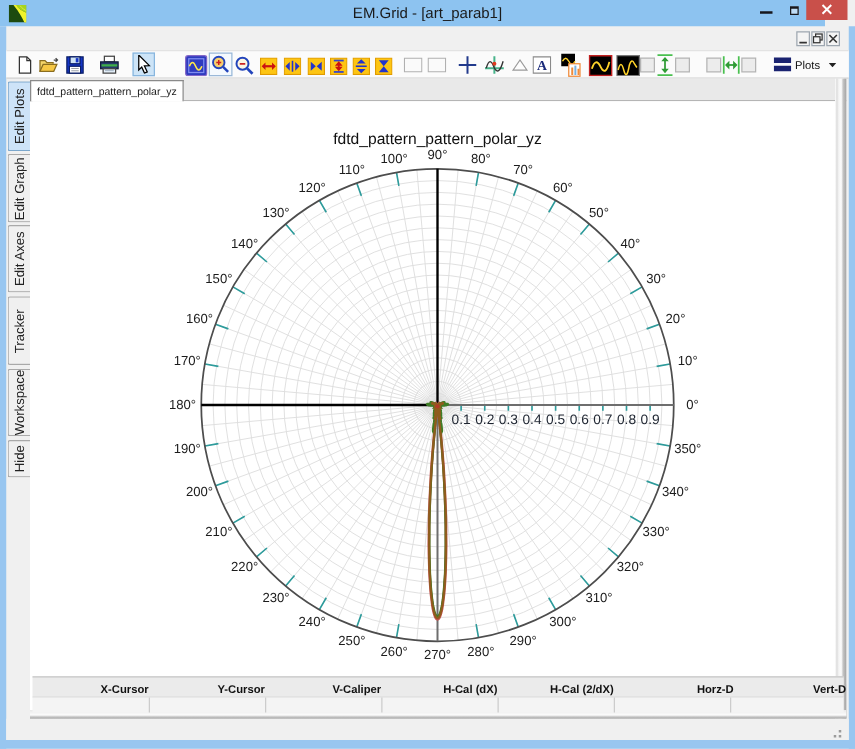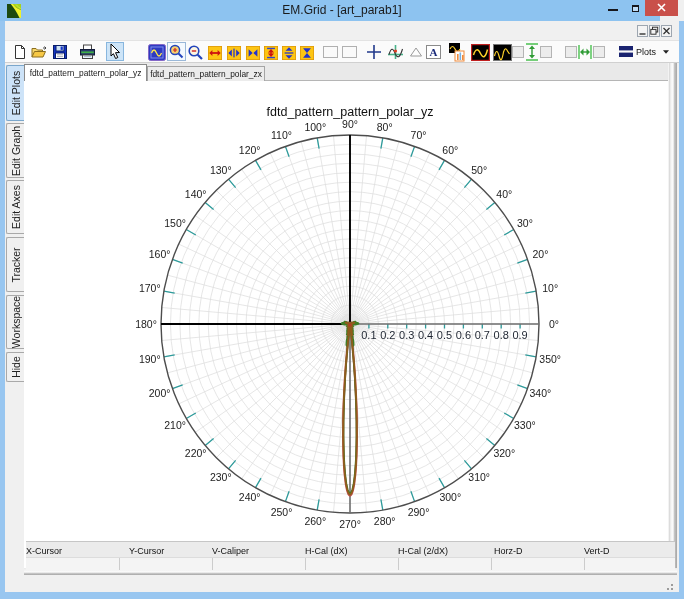--- a/index.html
+++ b/index.html
@@ -22,21 +22,21 @@
 #sidebar{position:absolute;left:6px;top:63px;width:19px;height:512px}
 .vtab{position:absolute;left:0;width:18px;background:#f0f0f0;border:1px solid #a9a9a9;border-right:none;border-radius:2px 0 0 2px;color:#222;font-size:10.5px}
 .vtab span{position:absolute;left:50%;top:50%;transform:translate(-50%,-50%) rotate(-90deg);white-space:nowrap}
 .vtab.sel{background:#cde3f8;border-color:#7ba7cc;width:19px}
 #mdi{position:absolute;left:24px;top:63px;width:653px;height:512px;background:#fff;border-right:2px solid #b9b9b9;border-bottom:2px solid #b9b9b9}
 #tabbar{position:absolute;left:24px;top:63px;width:653px;height:18px;background:#e9e9e9;border-bottom:1px solid #b5b5b5}
 #tab1{position:absolute;left:24px;top:64px;width:123px;height:17px;background:#fff;border:1px solid #8a8a8a;border-bottom:none;font-size:8.4px;overflow:hidden;white-space:nowrap;color:#1a1a1a;text-align:center;line-height:16px;z-index:3}
 #tab2{position:absolute;left:147px;top:66px;width:118px;height:15px;background:#ececec;border:1px solid #a5a5a5;border-bottom:none;font-size:8.4px;overflow:hidden;white-space:nowrap;color:#1a1a1a;text-align:center;line-height:14px}
 #plotarea{position:absolute;left:26px;top:81px;width:651px;height:466px;background:#fff}
 #statusbar{position:absolute;left:26px;top:541px;width:649px;height:16px;background:#ebebeb;border-top:1px solid #c6c6c6}
-.slab{position:absolute;top:4px;font-size:9px;font-weight:normal;color:#111;text-align:left;width:93px}
+.slab{position:absolute;top:4px;font-size:9px;font-weight:bold;color:#111;text-align:right;width:93px}
 #cellrow{position:absolute;left:26px;top:557px;width:649px;height:13px;background:#f4f4f4;border-top:1px solid #dcdcdc}
 .cellsep{position:absolute;top:558px;width:1px;height:12px;background:#cccccc}
 #bottomstrip{position:absolute;left:5px;top:575px;width:674px;height:17px;background:#f0f0f0}
 #grip{position:absolute;left:664px;top:581px;width:10px;height:10px}
 svg{display:block}
 #closebtn svg{margin:3.5px auto 0}
 #plot{position:absolute;left:26px;top:81px}
 </style></head><body>
 <div id="win">
  <div id="titlebar">
@@ -226,21 +226,20 @@
       </div>
   <div class="vtab" style="top:232px;height:54px">
         <span>Workspace</span>
       </div>
   <div class="vtab" style="top:289px;height:30px">
         <span>Hide</span>
       </div>
  </div>
  <div id="mdi"></div>
  <div id="tabbar"></div>
- <div id="tab2">fdtd_pattern_pattern_polar_zx</div>
  <div id="tab1">fdtd_pattern_pattern_polar_yz</div>
  <div id="plotarea"></div>
     <div style="position:absolute;left:668px;top:63px;width:9px;height:512px;background:linear-gradient(to right,#ffffff 0px,#dcdcdc 1.5px,#f4f4f4 3px,#fcfcfc 5px,#c4c4c4 6.5px,#a5a5a5 9px)"></div>
     <div style="position:absolute;left:24px;top:568px;width:653px;height:7px;background:linear-gradient(to bottom,#e9e9e9 0px,#f2f2f2 2px,#fcfcfc 4px,#c4c4c4 5.5px,#a5a5a5 7px)"></div>
  <svg id="plot" width="651" height="466" viewBox="0 0 651 466">
 <g stroke="#dedede" stroke-width="0.75" fill="none">
 <path d="M324.0,243.0L513.0,243.0M324.0,243.0L512.3,226.5M324.0,243.0L510.1,210.2M324.0,243.0L506.6,194.1M324.0,243.0L501.6,178.4M324.0,243.0L495.3,163.1M324.0,243.0L487.7,148.5M324.0,243.0L478.8,134.6M324.0,243.0L468.8,121.5M324.0,243.0L457.6,109.4M324.0,243.0L445.5,98.2M324.0,243.0L432.4,88.2M324.0,243.0L418.5,79.3M324.0,243.0L403.9,71.7M324.0,243.0L388.6,65.4M324.0,243.0L372.9,60.4M324.0,243.0L356.8,56.9M324.0,243.0L340.5,54.7M324.0,243.0L324.0,54.0M324.0,243.0L307.5,54.7M324.0,243.0L291.2,56.9M324.0,243.0L275.1,60.4M324.0,243.0L259.4,65.4M324.0,243.0L244.1,71.7M324.0,243.0L229.5,79.3M324.0,243.0L215.6,88.2M324.0,243.0L202.5,98.2M324.0,243.0L190.4,109.4M324.0,243.0L179.2,121.5M324.0,243.0L169.2,134.6M324.0,243.0L160.3,148.5M324.0,243.0L152.7,163.1M324.0,243.0L146.4,178.4M324.0,243.0L141.4,194.1M324.0,243.0L137.9,210.2M324.0,243.0L135.7,226.5M324.0,243.0L135.0,243.0M324.0,243.0L135.7,259.5M324.0,243.0L137.9,275.8M324.0,243.0L141.4,291.9M324.0,243.0L146.4,307.6M324.0,243.0L152.7,322.9M324.0,243.0L160.3,337.5M324.0,243.0L169.2,351.4M324.0,243.0L179.2,364.5M324.0,243.0L190.4,376.6M324.0,243.0L202.5,387.8M324.0,243.0L215.6,397.8M324.0,243.0L229.5,406.7M324.0,243.0L244.1,414.3M324.0,243.0L259.4,420.6M324.0,243.0L275.1,425.6M324.0,243.0L291.2,429.1M324.0,243.0L307.5,431.3M324.0,243.0L324.0,432.0M324.0,243.0L340.5,431.3M324.0,243.0L356.8,429.1M324.0,243.0L372.9,425.6M324.0,243.0L388.6,420.6M324.0,243.0L403.9,414.3M324.0,243.0L418.5,406.7M324.0,243.0L432.4,397.8M324.0,243.0L445.5,387.8M324.0,243.0L457.6,376.6M324.0,243.0L468.8,364.5M324.0,243.0L478.8,351.4M324.0,243.0L487.7,337.5M324.0,243.0L495.3,322.9M324.0,243.0L501.6,307.6M324.0,243.0L506.6,291.9M324.0,243.0L510.1,275.8M324.0,243.0L512.3,259.5"></path>
 <circle cx="324.0" cy="243.0" r="9.45"></circle>
         <circle cx="324.0" cy="243.0" r="18.90"></circle>
         <circle cx="324.0" cy="243.0" r="28.35"></circle>
@@ -322,21 +321,21 @@
 <text x="324.0" y="34.5" font-family="'Liberation Sans',sans-serif" font-size="12.5px" fill="#101010" text-anchor="middle">fdtd_pattern_pattern_polar_yz</text>
 <g fill="none">
 <path d="M324.7,243.0 L324.8,243.0 L324.9,243.0 L325.0,242.9 L325.2,242.9 L325.4,242.9 L325.7,242.8 L326.0,242.8 L326.4,242.7 L326.8,242.6 L327.1,242.4 L327.5,242.3 L327.9,242.2 L328.3,242.0 L328.6,241.9 L328.9,241.7 L329.0,241.6 L329.1,241.4 L328.9,241.3 L328.7,241.3 L328.3,241.3 L327.9,241.4 L327.3,241.6 L326.7,241.8 L326.1,242.0 L325.4,242.3 L324.8,242.6 L324.2,242.9 L324.3,242.8 L324.7,242.6 L325.0,242.4 L325.2,242.2 L325.3,242.1 L325.2,242.2 L325.0,242.2 L324.8,242.4 L324.6,242.5 L324.4,242.7 L324.2,242.8 L324.0,243.0 L324.1,242.9 L324.2,242.8 L324.3,242.8 L324.3,242.7 L324.2,242.8 L324.1,242.8 L324.1,242.9 L324.0,242.9 L324.0,243.0 L324.0,242.9 L324.1,242.9 L324.0,242.9 L324.0,243.0 L324.0,242.9 L323.9,242.9 L324.0,242.9 L324.0,243.0 L324.0,242.9 L323.9,242.9 L323.9,242.8 L323.8,242.8 L323.7,242.7 L323.7,242.8 L323.8,242.8 L323.9,242.9 L324.0,243.0 L323.8,242.8 L323.6,242.7 L323.4,242.5 L323.2,242.4 L323.0,242.2 L322.8,242.2 L322.7,242.1 L322.8,242.2 L323.0,242.4 L323.3,242.6 L323.7,242.8 L323.8,242.9 L323.2,242.6 L322.6,242.3 L321.9,242.0 L321.3,241.8 L320.7,241.6 L320.1,241.4 L319.7,241.3 L319.3,241.3 L319.1,241.3 L318.9,241.4 L319.0,241.6 L319.1,241.7 L319.4,241.9 L319.7,242.0 L320.1,242.2 L320.5,242.3 L320.9,242.4 L321.2,242.6 L321.6,242.7 L322.0,242.8 L322.3,242.8 L322.6,242.9 L322.8,242.9 L323.0,242.9 L323.1,243.0 L323.2,243.0 L323.3,243.0 L323.2,243.0 L323.1,243.1 L323.0,243.1 L322.9,243.1 L322.7,243.2 L322.6,243.2 L322.5,243.2 L322.3,243.3 L322.2,243.3 L322.1,243.4 L322.0,243.5 L321.9,243.5 L321.8,243.6 L321.8,243.7 L321.9,243.7 L321.9,243.8 L322.1,243.7 L322.2,243.7 L322.4,243.7 L322.6,243.6 L322.9,243.5 L323.2,243.4 L323.5,243.2 L323.9,243.1 L323.8,243.1 L323.4,243.3 L323.1,243.5 L322.8,243.7 L322.6,243.9 L322.4,244.1 L322.4,244.2 L322.5,244.1 L322.8,244.0 L323.1,243.7 L323.5,243.4 L324.0,243.0 L323.6,243.4 L323.1,243.8 L322.7,244.2 L322.5,244.5 L322.3,244.7 L322.4,244.8 L322.6,244.6 L322.9,244.3 L323.4,243.7 L324.0,243.1 L323.9,243.1 L323.8,243.3 L323.6,243.5 L323.5,243.7 L323.3,243.9 L323.2,244.1 L323.1,244.2 L322.9,244.4 L322.8,244.6 L322.7,244.8 L322.6,244.9 L322.5,245.0 L322.4,245.2 L322.4,245.3 L322.3,245.4 L322.3,245.5 L322.2,245.5 L322.2,245.6 L322.3,245.6 L322.3,245.5 L322.4,245.5 L322.5,245.4 L322.5,245.3 L322.6,245.1 L322.7,245.0 L322.9,244.8 L323.0,244.6 L323.1,244.4 L323.3,244.2 L323.4,243.9 L323.6,243.7 L323.8,243.4 L323.9,243.1 L323.9,243.2 L323.7,243.5 L323.5,243.8 L323.4,244.1 L323.2,244.4 L323.1,244.7 L322.9,245.0 L322.8,245.3 L322.6,245.6 L322.5,245.8 L322.4,246.1 L322.3,246.3 L322.2,246.4 L322.2,246.6 L322.1,246.7 L322.1,246.8 L322.1,246.9 L322.2,246.9 L322.2,246.8 L322.3,246.7 L322.4,246.6 L322.5,246.4 L322.6,246.2 L322.7,245.9 L322.8,245.6 L323.0,245.3 L323.2,244.9 L323.3,244.5 L323.5,244.1 L323.7,243.7 L323.9,243.2 L323.9,243.3 L323.7,243.8 L323.5,244.3 L323.3,244.8 L323.1,245.3 L322.9,245.8 L322.8,246.3 L322.6,246.8 L322.5,247.2 L322.3,247.6 L322.2,248.0 L322.1,248.4 L322.1,248.7 L322.0,248.9 L322.0,249.1 L322.0,249.2 L322.0,249.3 L322.0,249.2 L322.1,249.1 L322.2,248.8 L322.3,248.5 L322.5,248.2 L322.6,247.7 L322.8,247.2 L323.0,246.6 L323.2,246.0 L323.4,245.3 L323.6,244.5 L323.8,243.7 L323.9,243.2 L323.7,244.1 L323.5,245.0 L323.3,246.0 L323.0,247.0 L322.8,247.9 L322.6,248.9 L322.4,249.9 L322.3,250.8 L322.1,251.6 L322.0,252.5 L321.9,253.2 L321.8,253.9 L321.7,254.4 L321.7,254.9 L321.7,255.3 L321.7,255.5 L321.7,255.6 L321.8,255.6 L321.9,255.4 L322.0,255.0 L322.1,254.4 L322.3,253.7 L322.5,252.8 L322.7,251.7 L322.9,250.4 L323.2,248.9 L323.4,247.2 L323.7,245.4 L324.0,243.3 L323.4,248.3 L322.6,254.7 L321.9,261.5 L321.2,268.5 L320.5,275.9 L319.9,283.5 L319.3,291.3 L318.8,299.3 L318.4,307.4 L318.0,315.5 L317.7,323.6 L317.4,331.7 L317.2,339.6 L317.2,347.4 L317.1,355.0 L317.2,362.4 L317.4,369.4 L317.6,376.1 L317.9,382.3 L318.3,388.1 L318.7,393.5 L319.3,398.2 L319.8,402.5 L320.4,406.1 L321.1,409.1 L321.8,411.4 L322.5,413.1 L323.3,414.2 L324.0,414.5 L324.7,414.2 L325.5,413.1 L326.2,411.4 L326.9,409.1 L327.6,406.1 L328.2,402.5 L328.7,398.2 L329.3,393.5 L329.7,388.1 L330.1,382.3 L330.4,376.1 L330.6,369.4 L330.8,362.4 L330.9,355.0 L330.8,347.4 L330.8,339.6 L330.6,331.7 L330.3,323.6 L330.0,315.5 L329.6,307.4 L329.2,299.3 L328.7,291.3 L328.1,283.5 L327.5,275.9 L326.8,268.5 L326.1,261.5 L325.4,254.7 L324.6,248.3 L324.0,243.3 L324.3,245.4 L324.6,247.2 L324.8,248.9 L325.1,250.4 L325.3,251.7 L325.5,252.8 L325.7,253.7 L325.9,254.4 L326.0,255.0 L326.1,255.4 L326.2,255.6 L326.3,255.6 L326.3,255.5 L326.3,255.3 L326.3,254.9 L326.3,254.4 L326.2,253.9 L326.1,253.2 L326.0,252.5 L325.9,251.6 L325.7,250.8 L325.6,249.9 L325.4,248.9 L325.2,247.9 L325.0,247.0 L324.7,246.0 L324.5,245.0 L324.3,244.1 L324.1,243.2 L324.2,243.7 L324.4,244.5 L324.6,245.3 L324.8,246.0 L325.0,246.6 L325.2,247.2 L325.4,247.7 L325.5,248.2 L325.7,248.5 L325.8,248.8 L325.9,249.1 L326.0,249.2 L326.0,249.3 L326.0,249.2 L326.0,249.1 L326.0,248.9 L325.9,248.7 L325.9,248.4 L325.8,248.0 L325.7,247.6 L325.5,247.2 L325.4,246.8 L325.2,246.3 L325.1,245.8 L324.9,245.3 L324.7,244.8 L324.5,244.3 L324.3,243.8 L324.1,243.3 L324.1,243.2 L324.3,243.7 L324.5,244.1 L324.7,244.5 L324.8,244.9 L325.0,245.3 L325.2,245.6 L325.3,245.9 L325.4,246.2 L325.5,246.4 L325.6,246.6 L325.7,246.7 L325.8,246.8 L325.8,246.9 L325.9,246.9 L325.9,246.8 L325.9,246.7 L325.8,246.6 L325.8,246.4 L325.7,246.3 L325.6,246.1 L325.5,245.8 L325.4,245.6 L325.2,245.3 L325.1,245.0 L324.9,244.7 L324.8,244.4 L324.6,244.1 L324.5,243.8 L324.3,243.5 L324.1,243.2 L324.1,243.1 L324.2,243.4 L324.4,243.7 L324.6,243.9 L324.7,244.2 L324.9,244.4 L325.0,244.6 L325.1,244.8 L325.3,245.0 L325.4,245.1 L325.5,245.3 L325.5,245.4 L325.6,245.5 L325.7,245.5 L325.7,245.6 L325.8,245.6 L325.8,245.5 L325.7,245.5 L325.7,245.4 L325.6,245.3 L325.6,245.2 L325.5,245.0 L325.4,244.9 L325.3,244.8 L325.2,244.6 L325.1,244.4 L324.9,244.2 L324.8,244.1 L324.7,243.9 L324.5,243.7 L324.4,243.5 L324.2,243.3 L324.1,243.1 L324.0,243.1 L324.2,243.2 L324.3,243.4 L324.5,243.6 L324.6,243.7 L325.1,244.3 L325.4,244.6 L325.6,244.8 L325.7,244.7 L325.5,244.5 L325.3,244.2 L324.9,243.8 L324.4,243.4 L324.0,243.0 L324.5,243.4 L324.9,243.7 L325.2,244.0 L325.5,244.1 L325.6,244.2 L325.6,244.1 L325.4,243.9 L325.2,243.7 L324.9,243.5 L324.6,243.3 L324.2,243.1 L324.1,243.1 L324.5,243.2 L324.8,243.4 L325.1,243.5 L325.4,243.6 L325.6,243.7 L325.8,243.7 L325.9,243.7 L326.1,243.8 L326.1,243.7 L326.2,243.7 L326.2,243.6 L326.1,243.5 L326.0,243.5 L325.9,243.4 L325.8,243.3 L325.7,243.3 L325.5,243.2 L325.4,243.2 L325.3,243.2 L325.1,243.1 L325.0,243.1 L324.9,243.1 L324.8,243.0 L324.7,243.0 Z" stroke="#c0504d" stroke-width="2.2"></path>
 <path d="M331.9,243.0 L332.1,242.9 L332.3,242.7 L332.5,242.6 L332.5,242.4 L332.4,242.3 L332.3,242.1 L332.0,242.0 L331.6,241.9 L331.1,241.9 L330.5,241.9 L329.7,241.9 L328.8,242.0 L327.9,242.1 L326.8,242.3 L325.6,242.6 L324.5,242.9 L324.7,242.8 L325.8,242.4 L326.8,242.0 L327.8,241.6 L328.5,241.3 L329.0,241.0 L329.4,240.7 L329.5,240.6 L329.4,240.5 L329.0,240.5 L328.5,240.7 L327.8,241.0 L327.1,241.3 L326.2,241.7 L325.4,242.2 L324.6,242.6 L324.0,243.0 L324.6,242.6 L325.0,242.3 L325.2,242.1 L325.3,242.0 L325.1,242.1 L324.9,242.2 L324.7,242.4 L324.4,242.6 L324.2,242.8 L324.0,243.0 L324.1,242.9 L324.2,242.8 L324.3,242.7 L324.2,242.7 L324.2,242.8 L324.1,242.9 L324.0,243.0 L324.0,242.9 L324.1,242.9 L324.0,242.9 L324.0,243.0 L324.0,242.9 L323.9,242.9 L324.0,242.9 L324.0,243.0 L323.9,242.9 L323.8,242.8 L323.8,242.7 L323.7,242.7 L323.8,242.8 L323.9,242.9 L324.0,243.0 L323.8,242.8 L323.6,242.6 L323.3,242.4 L323.1,242.2 L322.9,242.1 L322.7,242.0 L322.8,242.1 L323.0,242.3 L323.4,242.6 L324.0,243.0 L323.4,242.6 L322.6,242.2 L321.8,241.7 L320.9,241.3 L320.2,241.0 L319.5,240.7 L319.0,240.5 L318.6,240.5 L318.5,240.6 L318.6,240.7 L319.0,241.0 L319.5,241.3 L320.2,241.6 L321.2,242.0 L322.2,242.4 L323.3,242.8 L323.5,242.9 L322.4,242.6 L321.2,242.3 L320.1,242.1 L319.2,242.0 L318.3,241.9 L317.5,241.9 L316.9,241.9 L316.4,241.9 L316.0,242.0 L315.7,242.1 L315.6,242.3 L315.5,242.4 L315.5,242.6 L315.7,242.7 L315.9,242.9 L316.1,243.0 L316.4,243.1 L316.8,243.3 L317.2,243.4 L317.6,243.4 L318.1,243.5 L318.5,243.6 L319.0,243.6 L319.5,243.6 L320.1,243.6 L320.6,243.6 L321.1,243.6 L321.7,243.5 L322.2,243.4 L322.8,243.3 L323.3,243.2 L323.8,243.1 L323.7,243.1 L323.2,243.2 L322.8,243.4 L322.4,243.6 L322.0,243.8 L321.7,243.9 L321.5,244.1 L321.3,244.2 L321.2,244.3 L321.2,244.4 L321.3,244.4 L321.5,244.3 L321.9,244.2 L322.3,244.0 L322.8,243.7 L323.4,243.4 L324.0,243.0 L323.3,243.5 L322.7,243.9 L322.2,244.3 L321.7,244.7 L321.5,245.0 L321.4,245.1 L321.6,245.1 L321.9,244.8 L322.5,244.4 L323.2,243.8 L324.0,243.0 L323.2,243.8 L322.4,244.7 L321.8,245.4 L321.4,245.9 L321.3,246.1 L321.5,245.9 L322.1,245.4 L322.3,245.2 L322.5,244.9 L322.7,244.7 L322.9,244.4 L323.1,244.2 L323.3,243.9 L323.6,243.5 L323.8,243.2 L323.9,243.1 L323.7,243.5 L323.4,243.8 L323.2,244.2 L322.9,244.5 L322.7,244.8 L322.5,245.2 L322.2,245.5 L322.1,245.8 L321.9,246.1 L321.7,246.4 L321.6,246.6 L321.4,246.8 L321.3,247.0 L321.3,247.2 L321.2,247.3 L321.2,247.4 L321.3,247.4 L321.3,247.3 L321.4,247.2 L321.6,247.0 L321.7,246.8 L321.9,246.6 L322.1,246.3 L322.3,245.9 L322.5,245.5 L322.8,245.1 L323.0,244.7 L323.3,244.2 L323.6,243.7 L323.9,243.2 L323.8,243.3 L323.5,243.9 L323.2,244.4 L322.9,245.0 L322.7,245.6 L322.4,246.1 L322.2,246.6 L321.9,247.1 L321.7,247.6 L321.5,248.0 L321.4,248.4 L321.2,248.7 L321.1,249.0 L321.1,249.3 L321.0,249.4 L321.0,249.5 L321.0,249.6 L321.1,249.5 L321.1,249.4 L321.3,249.2 L321.4,249.0 L321.6,248.7 L321.8,248.2 L322.0,247.8 L322.3,247.2 L322.5,246.6 L322.8,245.9 L323.1,245.2 L323.4,244.4 L323.8,243.6 L323.9,243.3 L323.6,244.2 L323.2,245.1 L322.9,246.0 L322.6,246.9 L322.3,247.8 L322.0,248.7 L321.7,249.5 L321.5,250.3 L321.3,251.0 L321.1,251.6 L321.0,252.2 L320.8,252.7 L320.8,253.1 L320.7,253.4 L320.7,253.5 L320.8,253.6 L320.8,253.5 L321.0,253.3 L321.1,252.9 L321.3,252.4 L321.5,251.8 L321.8,251.0 L322.1,250.1 L322.4,249.1 L322.7,247.9 L323.1,246.6 L323.4,245.2 L323.8,243.8 L323.4,245.4 L323.0,247.1 L322.7,248.8 L322.3,250.5 L322.0,252.2 L321.6,253.9 L321.3,255.5 L321.1,257.1 L320.8,258.5 L320.6,259.9 L320.5,261.1 L320.4,262.1 L320.3,263.0 L320.3,263.6 L320.3,264.0 L320.4,264.2 L320.5,264.0 L320.6,263.6 L320.8,262.9 L321.1,261.8 L321.4,260.5 L321.7,258.7 L322.1,256.7 L322.5,254.2 L322.9,251.4 L323.3,248.2 L323.8,244.7 L323.6,246.4 L322.9,252.9 L322.2,259.8 L321.5,267.1 L320.8,274.6 L320.2,282.5 L319.6,290.6 L319.1,298.8 L318.7,307.1 L318.3,315.5 L318.0,323.9 L317.8,332.2 L317.6,340.4 L317.6,348.4 L317.6,356.2 L317.7,363.6 L317.9,370.7 L318.1,377.4 L318.5,383.6 L318.9,389.3 L319.4,394.5 L319.9,399.0 L320.5,402.9 L321.2,406.1 L321.8,408.7 L322.5,410.5 L323.3,411.6 L324.0,412.0 L324.7,411.6 L325.5,410.5 L326.2,408.7 L326.8,406.1 L327.5,402.9 L328.1,399.0 L328.6,394.5 L329.1,389.3 L329.5,383.6 L329.9,377.4 L330.1,370.7 L330.3,363.6 L330.4,356.2 L330.4,348.4 L330.4,340.4 L330.2,332.2 L330.0,323.9 L329.7,315.5 L329.3,307.1 L328.9,298.8 L328.4,290.6 L327.8,282.5 L327.2,274.6 L326.5,267.1 L325.8,259.8 L325.1,252.9 L324.4,246.4 L324.2,244.7 L324.7,248.2 L325.1,251.4 L325.5,254.2 L325.9,256.7 L326.3,258.7 L326.6,260.5 L326.9,261.8 L327.2,262.9 L327.4,263.6 L327.5,264.0 L327.6,264.2 L327.7,264.0 L327.7,263.6 L327.7,263.0 L327.6,262.1 L327.5,261.1 L327.4,259.9 L327.2,258.5 L326.9,257.1 L326.7,255.5 L326.4,253.9 L326.0,252.2 L325.7,250.5 L325.3,248.8 L325.0,247.1 L324.6,245.4 L324.2,243.8 L324.6,245.2 L324.9,246.6 L325.3,247.9 L325.6,249.1 L325.9,250.1 L326.2,251.0 L326.5,251.8 L326.7,252.4 L326.9,252.9 L327.0,253.3 L327.2,253.5 L327.2,253.6 L327.3,253.5 L327.3,253.4 L327.2,253.1 L327.2,252.7 L327.0,252.2 L326.9,251.6 L326.7,251.0 L326.5,250.3 L326.3,249.5 L326.0,248.7 L325.7,247.8 L325.4,246.9 L325.1,246.0 L324.8,245.1 L324.4,244.2 L324.1,243.3 L324.2,243.6 L324.6,244.4 L324.9,245.2 L325.2,245.9 L325.5,246.6 L325.7,247.2 L326.0,247.8 L326.2,248.2 L326.4,248.7 L326.6,249.0 L326.7,249.2 L326.9,249.4 L326.9,249.5 L327.0,249.6 L327.0,249.5 L327.0,249.4 L326.9,249.3 L326.9,249.0 L326.8,248.7 L326.6,248.4 L326.5,248.0 L326.3,247.6 L326.1,247.1 L325.8,246.6 L325.6,246.1 L325.3,245.6 L325.1,245.0 L324.8,244.4 L324.5,243.9 L324.2,243.3 L324.1,243.2 L324.4,243.7 L324.7,244.2 L325.0,244.7 L325.2,245.1 L325.5,245.5 L325.7,245.9 L325.9,246.3 L326.1,246.6 L326.3,246.8 L326.4,247.0 L326.6,247.2 L326.7,247.3 L326.7,247.4 L326.8,247.4 L326.8,247.3 L326.7,247.2 L326.7,247.0 L326.6,246.8 L326.4,246.6 L326.3,246.4 L326.1,246.1 L325.9,245.8 L325.8,245.5 L325.5,245.2 L325.3,244.8 L325.1,244.5 L324.8,244.2 L324.6,243.8 L324.3,243.5 L324.1,243.1 L324.2,243.2 L324.4,243.5 L324.7,243.9 L324.9,244.2 L325.1,244.4 L325.3,244.7 L325.5,244.9 L325.7,245.2 L325.9,245.4 L326.1,245.5 L326.2,245.7 L326.3,245.8 L326.5,245.9 L326.7,246.1 L326.6,245.9 L326.2,245.4 L325.6,244.7 L324.8,243.8 L324.0,243.0 L324.8,243.8 L325.5,244.4 L326.1,244.8 L326.4,245.1 L326.6,245.1 L326.5,245.0 L326.3,244.7 L325.8,244.3 L325.3,243.9 L324.7,243.5 L324.0,243.0 L324.6,243.4 L325.2,243.7 L325.7,244.0 L326.1,244.2 L326.5,244.3 L326.7,244.4 L326.8,244.4 L326.8,244.3 L326.7,244.2 L326.5,244.1 L326.3,243.9 L326.0,243.8 L325.6,243.6 L325.2,243.4 L324.8,243.2 L324.3,243.1 L324.2,243.1 L324.7,243.2 L325.2,243.3 L325.8,243.4 L326.3,243.5 L326.9,243.6 L327.4,243.6 L327.9,243.6 L328.5,243.6 L329.0,243.6 L329.5,243.6 L329.9,243.5 L330.4,243.4 L330.8,243.4 L331.2,243.3 L331.6,243.1 L331.9,243.0 Z" stroke="#3e7d26" stroke-width="1.6"></path>
 <path d="M324.6,243.0 L324.7,243.0 L324.8,243.0 L324.9,243.0 L325.0,242.9 L325.2,242.9 L325.5,242.8 L325.8,242.8 L326.1,242.7 L326.4,242.6 L326.7,242.5 L327.1,242.4 L327.4,242.3 L327.7,242.1 L328.0,242.0 L328.2,241.9 L328.4,241.8 L328.4,241.6 L328.3,241.5 L328.1,241.5 L327.7,241.6 L327.4,241.6 L326.9,241.8 L326.4,242.0 L325.8,242.2 L325.2,242.4 L324.7,242.6 L324.2,242.9 L324.3,242.9 L324.6,242.6 L324.9,242.5 L325.1,242.3 L325.1,242.2 L325.0,242.3 L324.9,242.3 L324.7,242.5 L324.5,242.6 L324.3,242.7 L324.2,242.9 L324.0,243.0 L324.1,242.9 L324.2,242.8 L324.1,242.9 L324.0,243.0 L324.0,242.9 L324.0,243.0 L324.0,242.9 L324.0,243.0 L323.9,242.9 L323.8,242.8 L323.9,242.9 L324.0,243.0 L323.8,242.9 L323.7,242.7 L323.5,242.6 L323.3,242.5 L323.1,242.3 L323.0,242.3 L322.9,242.2 L322.9,242.3 L323.1,242.5 L323.4,242.6 L323.7,242.9 L323.8,242.9 L323.3,242.6 L322.8,242.4 L322.2,242.2 L321.6,242.0 L321.1,241.8 L320.6,241.6 L320.3,241.6 L319.9,241.5 L319.7,241.5 L319.6,241.6 L319.6,241.8 L319.8,241.9 L320.0,242.0 L320.3,242.1 L320.6,242.3 L320.9,242.4 L321.3,242.5 L321.6,242.6 L321.9,242.7 L322.2,242.8 L322.5,242.8 L322.8,242.9 L323.0,242.9 L323.1,243.0 L323.2,243.0 L323.3,243.0 L323.4,243.0 L323.3,243.0 L323.2,243.1 L323.1,243.1 L323.0,243.1 L322.9,243.1 L322.8,243.2 L322.7,243.2 L322.5,243.3 L322.4,243.3 L322.3,243.4 L322.2,243.4 L322.2,243.5 L322.1,243.5 L322.1,243.6 L322.0,243.6 L322.1,243.6 L322.1,243.7 L322.2,243.7 L322.3,243.7 L322.4,243.6 L322.6,243.6 L322.8,243.5 L323.0,243.5 L323.3,243.4 L323.6,243.2 L323.9,243.1 L323.8,243.1 L323.5,243.3 L323.2,243.5 L323.0,243.7 L322.7,243.8 L322.6,243.9 L322.5,244.0 L322.6,244.0 L322.7,244.0 L322.9,243.9 L323.2,243.7 L323.6,243.4 L324.0,243.0 L323.6,243.4 L323.2,243.7 L322.9,244.1 L322.6,244.4 L322.5,244.6 L322.7,244.4 L323.0,244.1 L323.5,243.6 L324.0,243.0 L323.9,243.1 L323.8,243.3 L323.6,243.4 L323.5,243.6 L323.4,243.8 L323.3,244.0 L323.2,244.1 L323.0,244.3 L322.9,244.4 L322.8,244.6 L322.7,244.7 L322.7,244.8 L322.6,244.9 L322.5,245.0 L322.5,245.1 L322.5,245.2 L322.4,245.3 L322.5,245.3 L322.6,245.2 L322.6,245.1 L322.7,245.0 L322.8,244.9 L322.9,244.8 L323.0,244.6 L323.1,244.4 L323.2,244.3 L323.4,244.0 L323.5,243.8 L323.7,243.6 L323.8,243.3 L324.0,243.1 L323.9,243.2 L323.7,243.5 L323.6,243.7 L323.4,244.0 L323.3,244.3 L323.2,244.5 L323.0,244.8 L322.9,245.1 L322.8,245.3 L322.7,245.5 L322.6,245.7 L322.5,245.9 L322.4,246.1 L322.4,246.2 L322.3,246.3 L322.3,246.4 L322.3,246.5 L322.4,246.5 L322.4,246.4 L322.5,246.3 L322.5,246.2 L322.6,246.0 L322.7,245.8 L322.8,245.6 L323.0,245.4 L323.1,245.1 L323.3,244.7 L323.4,244.4 L323.6,244.0 L323.8,243.6 L323.9,243.2 L323.9,243.3 L323.7,243.7 L323.5,244.2 L323.4,244.6 L323.2,245.1 L323.0,245.5 L322.9,246.0 L322.8,246.4 L322.6,246.8 L322.5,247.2 L322.4,247.5 L322.3,247.8 L322.3,248.1 L322.2,248.3 L322.2,248.4 L322.2,248.6 L322.3,248.5 L322.3,248.4 L322.4,248.2 L322.5,248.0 L322.6,247.6 L322.8,247.2 L322.9,246.8 L323.1,246.2 L323.3,245.7 L323.4,245.0 L323.6,244.3 L323.8,243.6 L324.0,243.2 L323.7,244.0 L323.5,244.8 L323.3,245.7 L323.1,246.6 L323.0,247.4 L322.8,248.3 L322.6,249.1 L322.5,250.0 L322.3,250.7 L322.2,251.5 L322.1,252.1 L322.0,252.7 L322.0,253.2 L321.9,253.7 L321.9,254.0 L321.9,254.2 L322.0,254.3 L322.0,254.2 L322.1,254.1 L322.2,253.7 L322.3,253.2 L322.5,252.6 L322.6,251.8 L322.8,250.8 L323.0,249.6 L323.3,248.3 L323.5,246.8 L323.7,245.1 L324.0,243.2 L323.4,248.3 L322.6,254.6 L321.9,261.3 L321.2,268.4 L320.6,275.7 L319.9,283.3 L319.4,291.0 L318.9,299.0 L318.4,307.0 L318.0,315.1 L317.7,323.1 L317.4,331.2 L317.3,339.1 L317.2,346.8 L317.2,354.4 L317.3,361.7 L317.4,368.7 L317.6,375.3 L318.0,381.5 L318.3,387.3 L318.8,392.6 L319.3,397.3 L319.8,401.5 L320.5,405.1 L321.1,408.1 L321.8,410.5 L322.5,412.1 L323.3,413.2 L324.0,413.5 L324.7,413.2 L325.5,412.1 L326.2,410.5 L326.9,408.1 L327.5,405.1 L328.2,401.5 L328.7,397.3 L329.2,392.6 L329.7,387.3 L330.0,381.5 L330.4,375.3 L330.6,368.7 L330.7,361.7 L330.8,354.4 L330.8,346.8 L330.7,339.1 L330.6,331.2 L330.3,323.1 L330.0,315.1 L329.6,307.0 L329.1,299.0 L328.6,291.0 L328.1,283.3 L327.4,275.7 L326.8,268.4 L326.1,261.3 L325.4,254.6 L324.6,248.3 L324.0,243.2 L324.3,245.1 L324.5,246.8 L324.7,248.3 L325.0,249.6 L325.2,250.8 L325.4,251.8 L325.5,252.6 L325.7,253.2 L325.8,253.7 L325.9,254.1 L326.0,254.2 L326.0,254.3 L326.1,254.2 L326.1,254.0 L326.1,253.7 L326.0,253.2 L326.0,252.7 L325.9,252.1 L325.8,251.5 L325.7,250.7 L325.5,250.0 L325.4,249.1 L325.2,248.3 L325.0,247.4 L324.9,246.6 L324.7,245.7 L324.5,244.8 L324.3,244.0 L324.0,243.2 L324.2,243.6 L324.4,244.3 L324.6,245.0 L324.7,245.7 L324.9,246.2 L325.1,246.8 L325.2,247.2 L325.4,247.6 L325.5,248.0 L325.6,248.2 L325.7,248.4 L325.7,248.5 L325.8,248.6 L325.8,248.4 L325.8,248.3 L325.7,248.1 L325.7,247.8 L325.6,247.5 L325.5,247.2 L325.4,246.8 L325.2,246.4 L325.1,246.0 L325.0,245.5 L324.8,245.1 L324.6,244.6 L324.5,244.2 L324.3,243.7 L324.1,243.3 L324.1,243.2 L324.2,243.6 L324.4,244.0 L324.6,244.4 L324.7,244.7 L324.9,245.1 L325.0,245.4 L325.2,245.6 L325.3,245.8 L325.4,246.0 L325.5,246.2 L325.5,246.3 L325.6,246.4 L325.6,246.5 L325.7,246.5 L325.7,246.4 L325.7,246.3 L325.6,246.2 L325.6,246.1 L325.5,245.9 L325.4,245.7 L325.3,245.5 L325.2,245.3 L325.1,245.1 L325.0,244.8 L324.8,244.5 L324.7,244.3 L324.6,244.0 L324.4,243.7 L324.3,243.5 L324.1,243.2 L324.0,243.1 L324.2,243.3 L324.3,243.6 L324.5,243.8 L324.6,244.0 L324.8,244.3 L324.9,244.4 L325.0,244.6 L325.1,244.8 L325.2,244.9 L325.3,245.0 L325.4,245.1 L325.4,245.2 L325.5,245.3 L325.6,245.3 L325.5,245.2 L325.5,245.1 L325.5,245.0 L325.4,244.9 L325.3,244.8 L325.3,244.7 L325.2,244.6 L325.1,244.4 L325.0,244.3 L324.8,244.1 L324.7,244.0 L324.6,243.8 L324.5,243.6 L324.4,243.4 L324.2,243.3 L324.1,243.1 L324.0,243.0 L324.2,243.2 L324.3,243.4 L324.4,243.5 L324.5,243.6 L325.0,244.1 L325.3,244.4 L325.5,244.6 L325.4,244.4 L325.1,244.1 L324.8,243.7 L324.4,243.4 L324.0,243.0 L324.4,243.4 L324.8,243.7 L325.1,243.9 L325.3,244.0 L325.4,244.0 L325.5,244.0 L325.4,243.9 L325.3,243.8 L325.0,243.7 L324.8,243.5 L324.5,243.3 L324.2,243.1 L324.1,243.1 L324.4,243.2 L324.7,243.4 L325.0,243.5 L325.2,243.5 L325.4,243.6 L325.6,243.6 L325.7,243.7 L325.8,243.7 L325.9,243.7 L325.9,243.6 L326.0,243.6 L325.9,243.6 L325.9,243.5 L325.8,243.5 L325.8,243.4 L325.7,243.4 L325.6,243.3 L325.5,243.3 L325.3,243.2 L325.2,243.2 L325.1,243.1 L325.0,243.1 L324.9,243.1 L324.8,243.1 L324.7,243.0 L324.6,243.0 Z" stroke="#8f5c1c" stroke-width="1.7"></path>
 </g>
 <circle cx="324.0" cy="244" r="1.7" fill="#b23a28"></circle>
 </svg>
  <div id="statusbar">
   <div class="slab" style="left:0">X-Cursor</div>
-  <div class="slab" style="left:103px">Y-Cursor</div>
+  <div class="slab" style="left:93px">Y-Cursor</div>
   <div class="slab" style="left:186px">V-Caliper</div>
   <div class="slab" style="left:279px">H-Cal (dX)</div>
   <div class="slab" style="left:372px">H-Cal (2/dX)</div>
   <div class="slab" style="left:468px">Horz-D</div>
   <div class="slab" style="left:558px">Vert-D</div>
  </div>
  <div id="cellrow"></div>
  <div class="cellsep" style="left:119px"></div>
  <div class="cellsep" style="left:212px"></div>
  <div class="cellsep" style="left:305px"></div>

